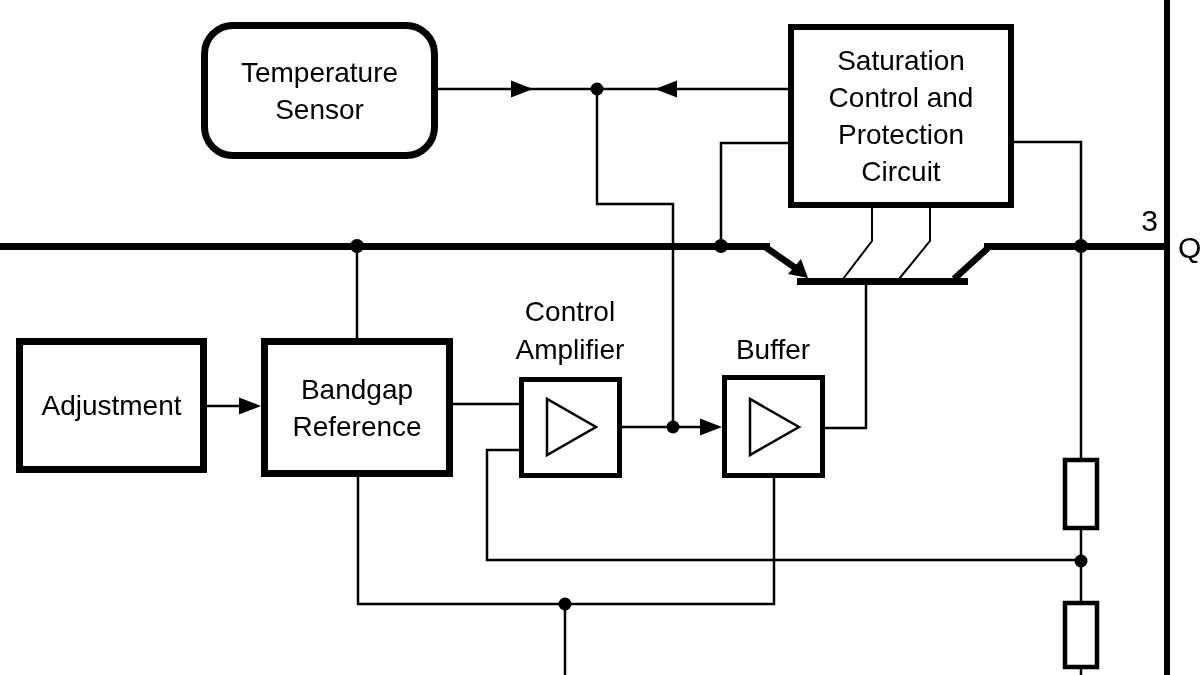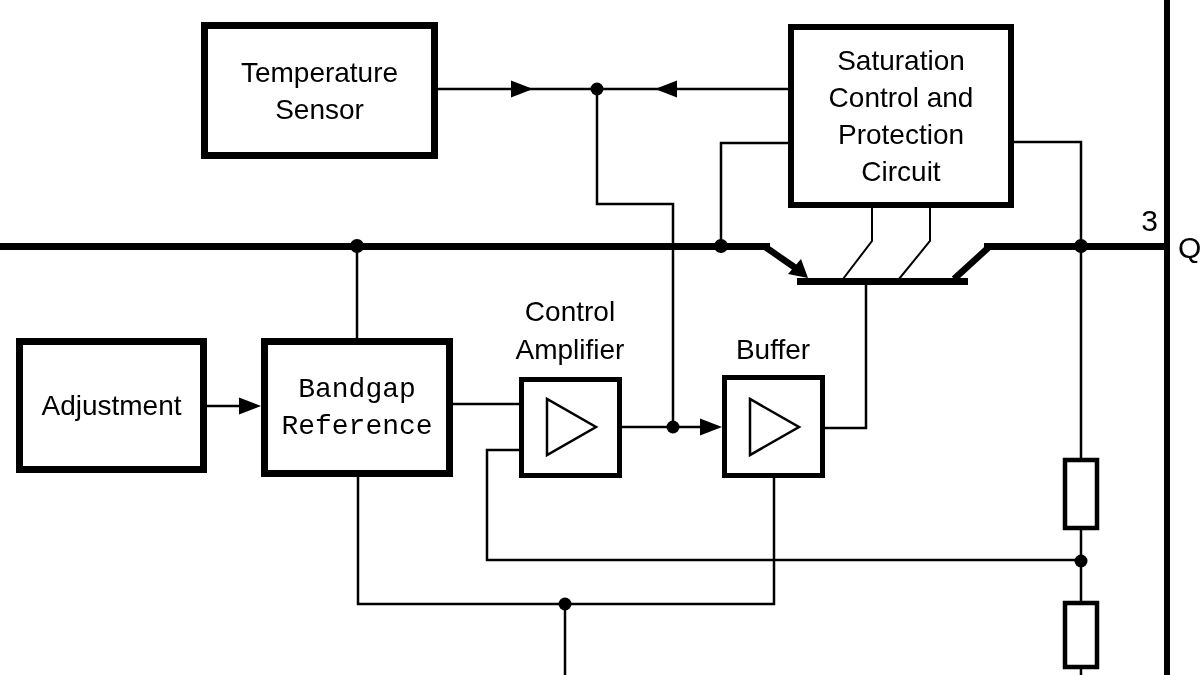--- a/index.html
+++ b/index.html
@@ -96,37 +96,37 @@
       <circle cx="721" cy="246" r="7"></circle>
       <circle cx="1081" cy="246" r="7"></circle>
       <circle cx="673" cy="427" r="6.5"></circle>
       <circle cx="1081" cy="561" r="6.5"></circle>
       <circle cx="565" cy="604" r="6.5"></circle>
     </g>
 
     <rect x="1164" y="0" width="6" height="675" fill="#000" stroke="none"></rect>
   </svg>
 
-  <div class="blk b7" style="left:201px;top:22px;width:237px;height:137px;">
+  <div class="blk b7" style="left:201px;top:22px;width:237px;height:137px;border-radius:32px;">
     <span>Temperature
 Sensor</span>
   </div>
 
   <div class="blk b6" style="left:788px;top:24px;width:226px;height:184px;line-height:37px;">
     <span>Saturation
 Control and
 Protection
 Circuit</span>
   </div>
 
   <div class="blk b7" style="left:16px;top:338px;width:191px;height:135px;">
     <span>Adjustment</span>
   </div>
 
-  <div class="blk b7" style="left:261px;top:338px;width:192px;height:139px;font-family:Liberation Mono, monospace;">
+  <div class="blk b7" style="left:261px;top:338px;width:192px;height:139px;">
     <span>Bandgap
 Reference</span>
   </div>
 
   <div class="blk b5" style="left:519px;top:377px;width:103px;height:101px;"></div>
 
   <div class="blk b5" style="left:722px;top:375px;width:103px;height:103px;"></div>
 
   <div class="flabel" style="left:623px;top:331px;width:300px;">Buffer</div>
   <div class="flabel" style="left:420px;top:293px;width:300px;">Control

